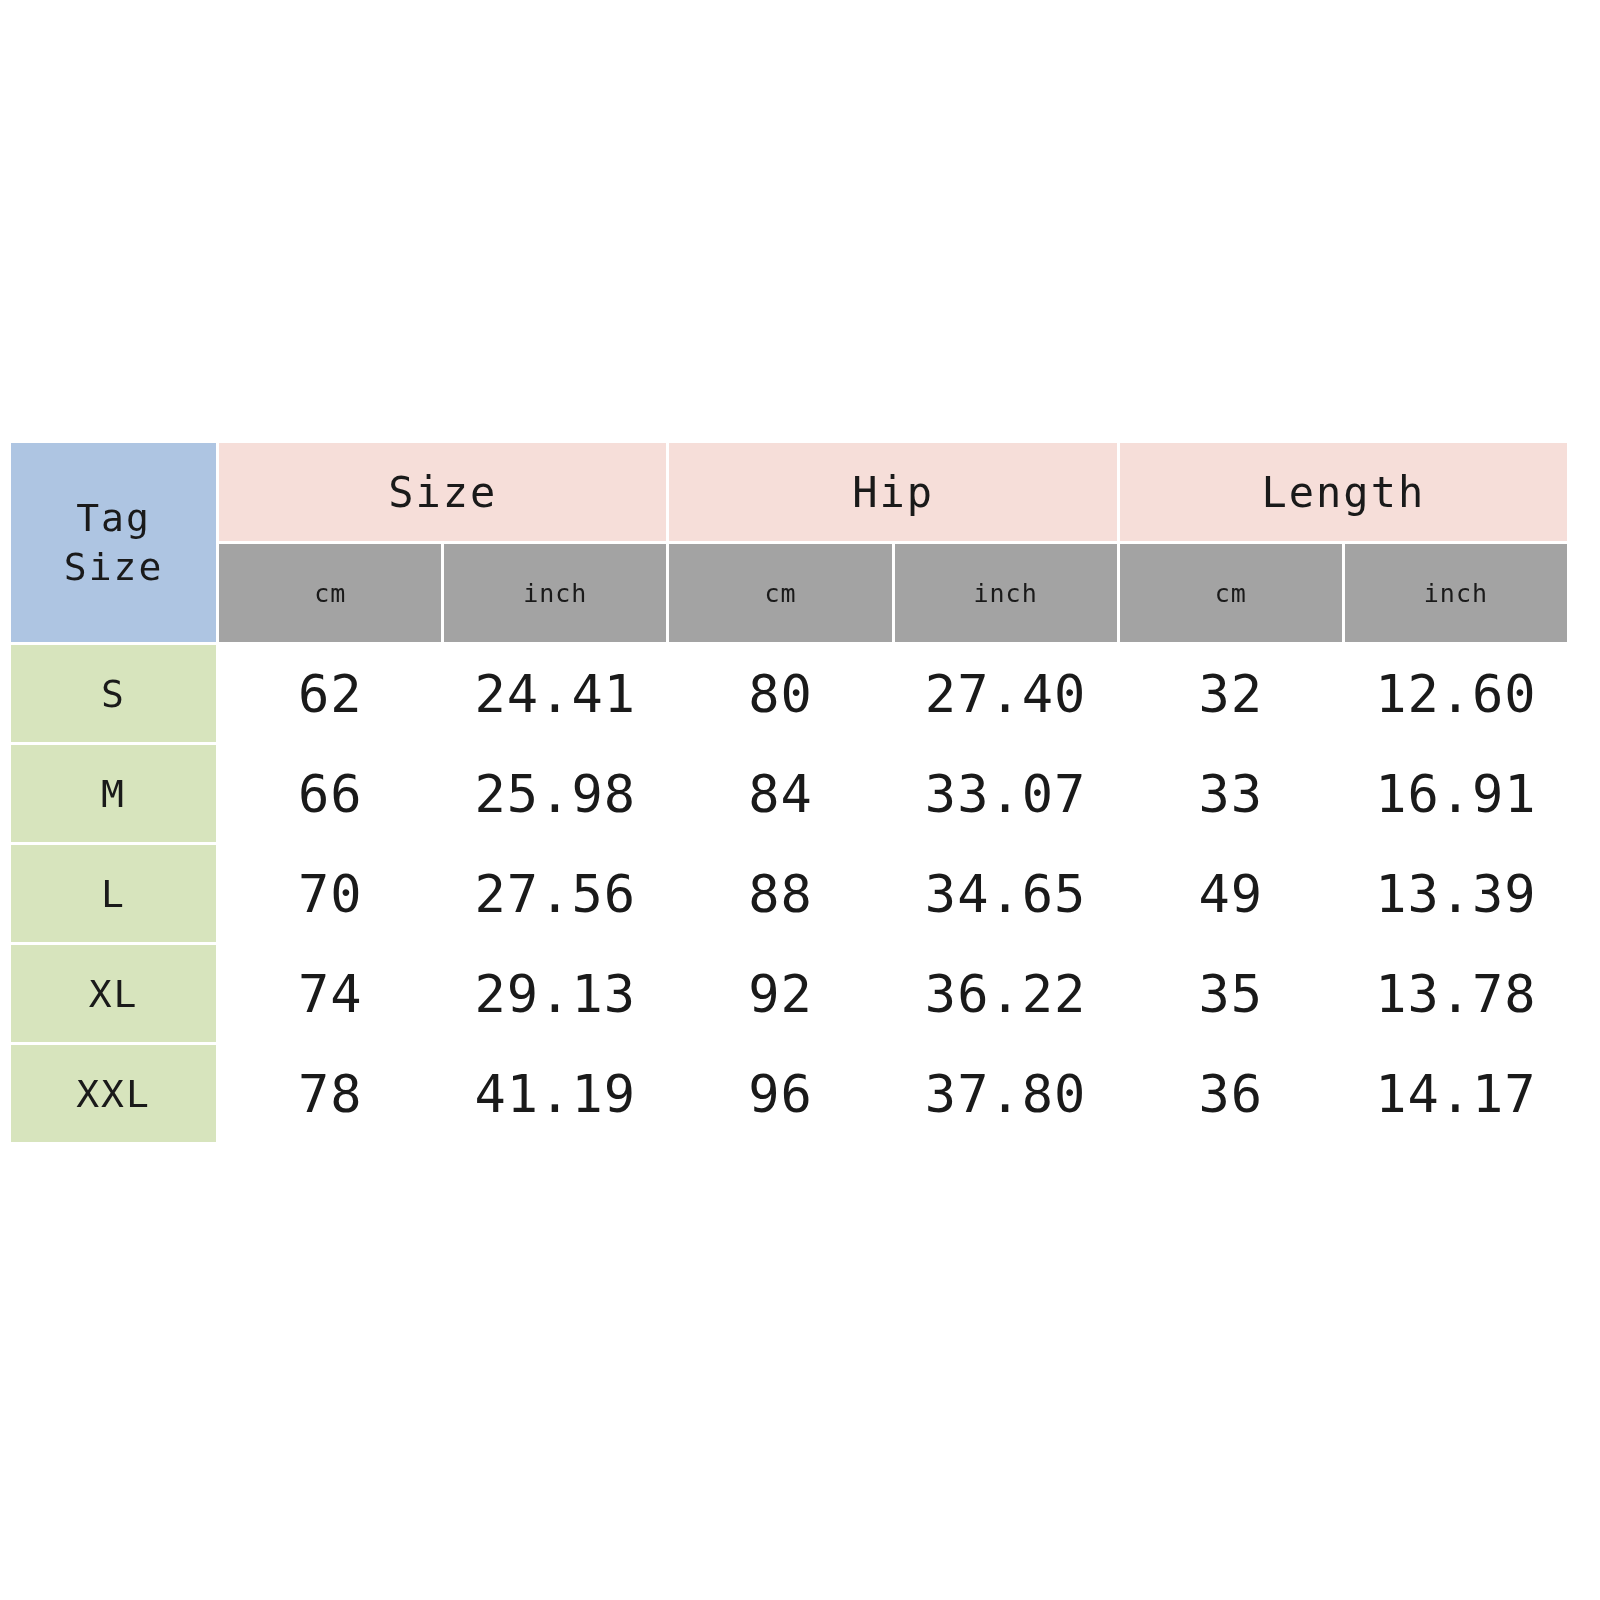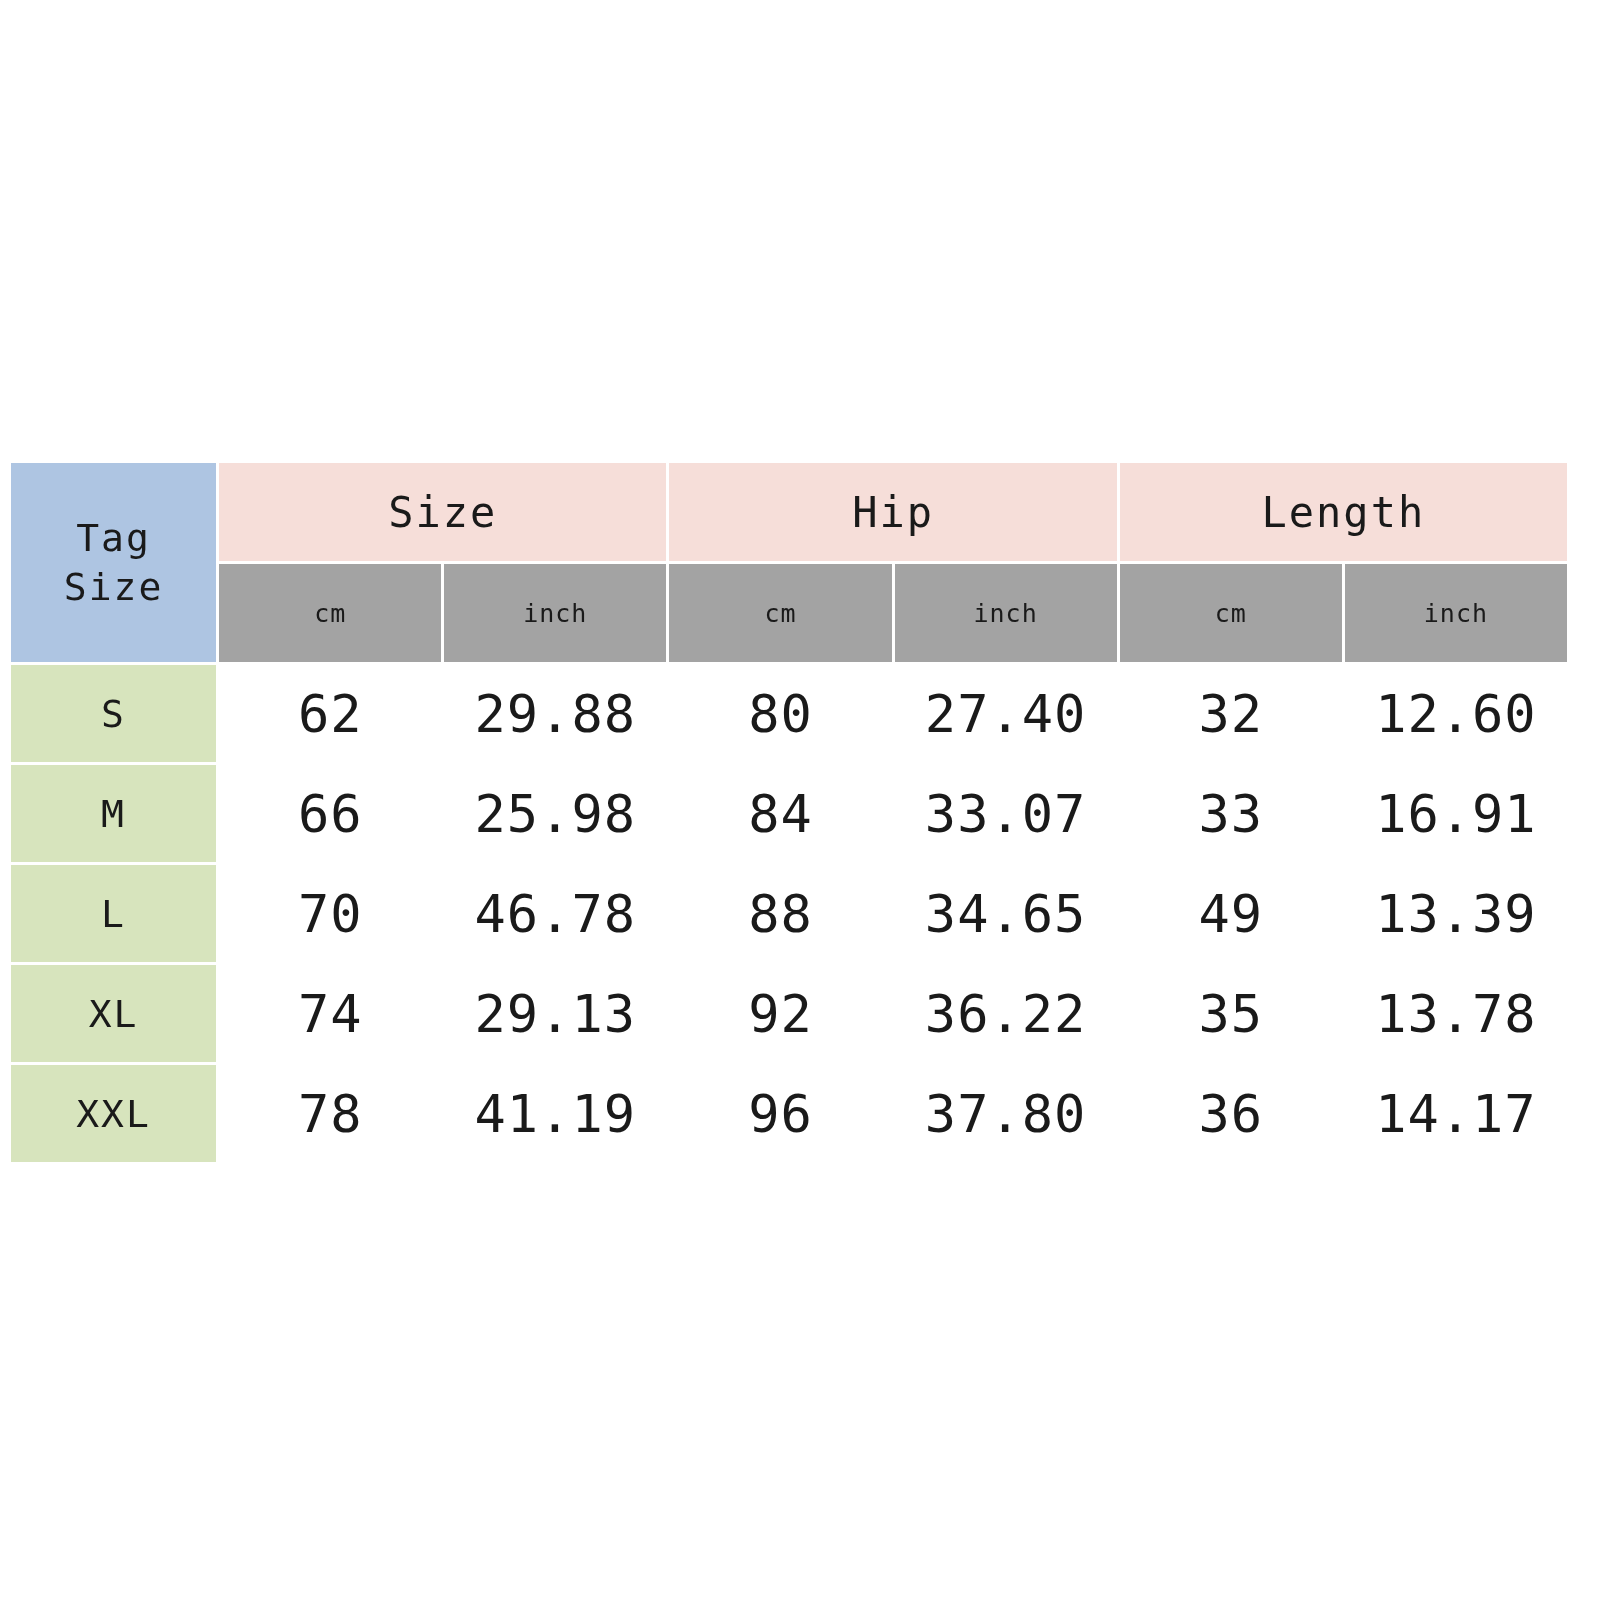--- a/index.html
+++ b/index.html
@@ -9,21 +9,21 @@
   }
   body {
     width: 1600px;
     height: 1600px;
     font-family: "DejaVu Sans Mono", monospace;
     position: relative;
   }
   .sheet {
     position: absolute;
     left: 0;
-    top: 460px;
+    top: 440px;
     width: 1600px;
   }
   table.size-chart {
     border-collapse: collapse;
     table-layout: fixed;
     width: 1562px;
     margin-left: 8px;
   }
   table.size-chart td,
   table.size-chart th {
@@ -97,39 +97,39 @@
         <th class="hdr-unit">cm</th>
         <th class="hdr-unit">inch</th>
         <th class="hdr-unit">cm</th>
         <th class="hdr-unit">inch</th>
       </tr>
     </thead>
     <tbody>
       <tr>
         <td class="size-label">S</td>
         <td class="val">62</td>
-        <td class="val">29.88</td>
+        <td class="val">24.41</td>
         <td class="val">80</td>
         <td class="val">27.40</td>
         <td class="val">32</td>
         <td class="val">12.60</td>
       </tr>
       <tr>
         <td class="size-label">M</td>
         <td class="val">66</td>
         <td class="val">25.98</td>
         <td class="val">84</td>
         <td class="val">33.07</td>
         <td class="val">33</td>
         <td class="val">16.91</td>
       </tr>
       <tr>
         <td class="size-label">L</td>
         <td class="val">70</td>
-        <td class="val">46.78</td>
+        <td class="val">27.56</td>
         <td class="val">88</td>
         <td class="val">34.65</td>
         <td class="val">49</td>
         <td class="val">13.39</td>
       </tr>
       <tr>
         <td class="size-label">XL</td>
         <td class="val">74</td>
         <td class="val">29.13</td>
         <td class="val">92</td>

